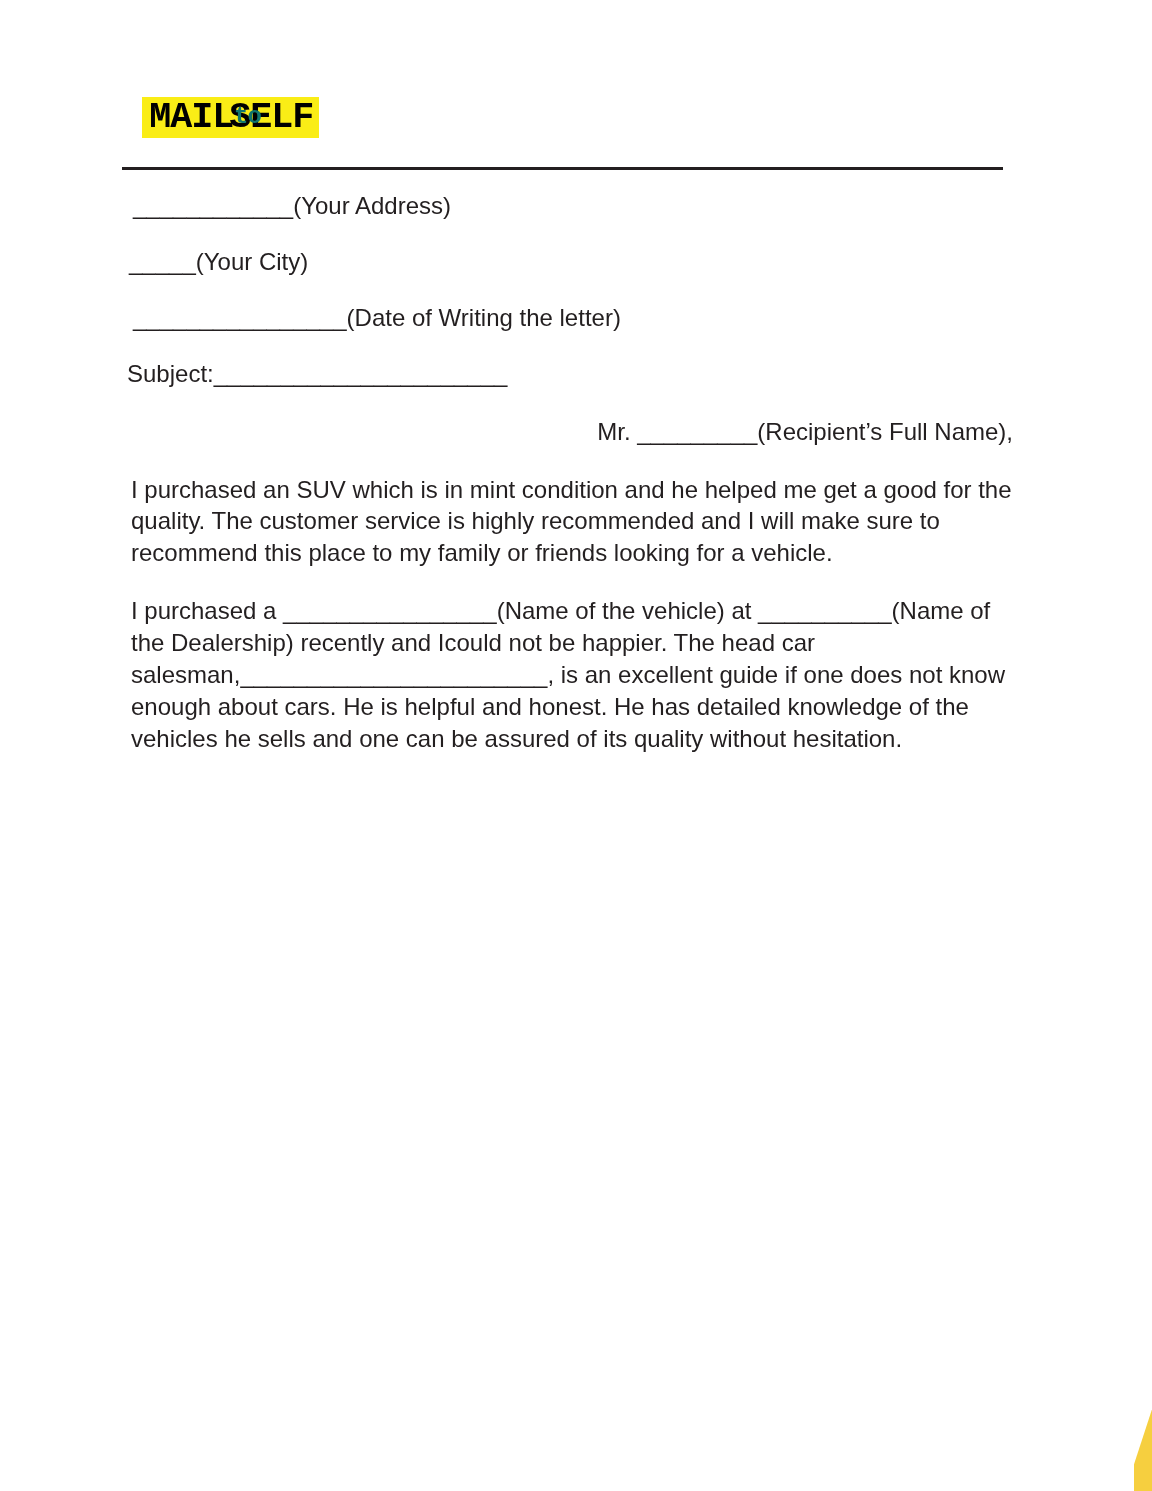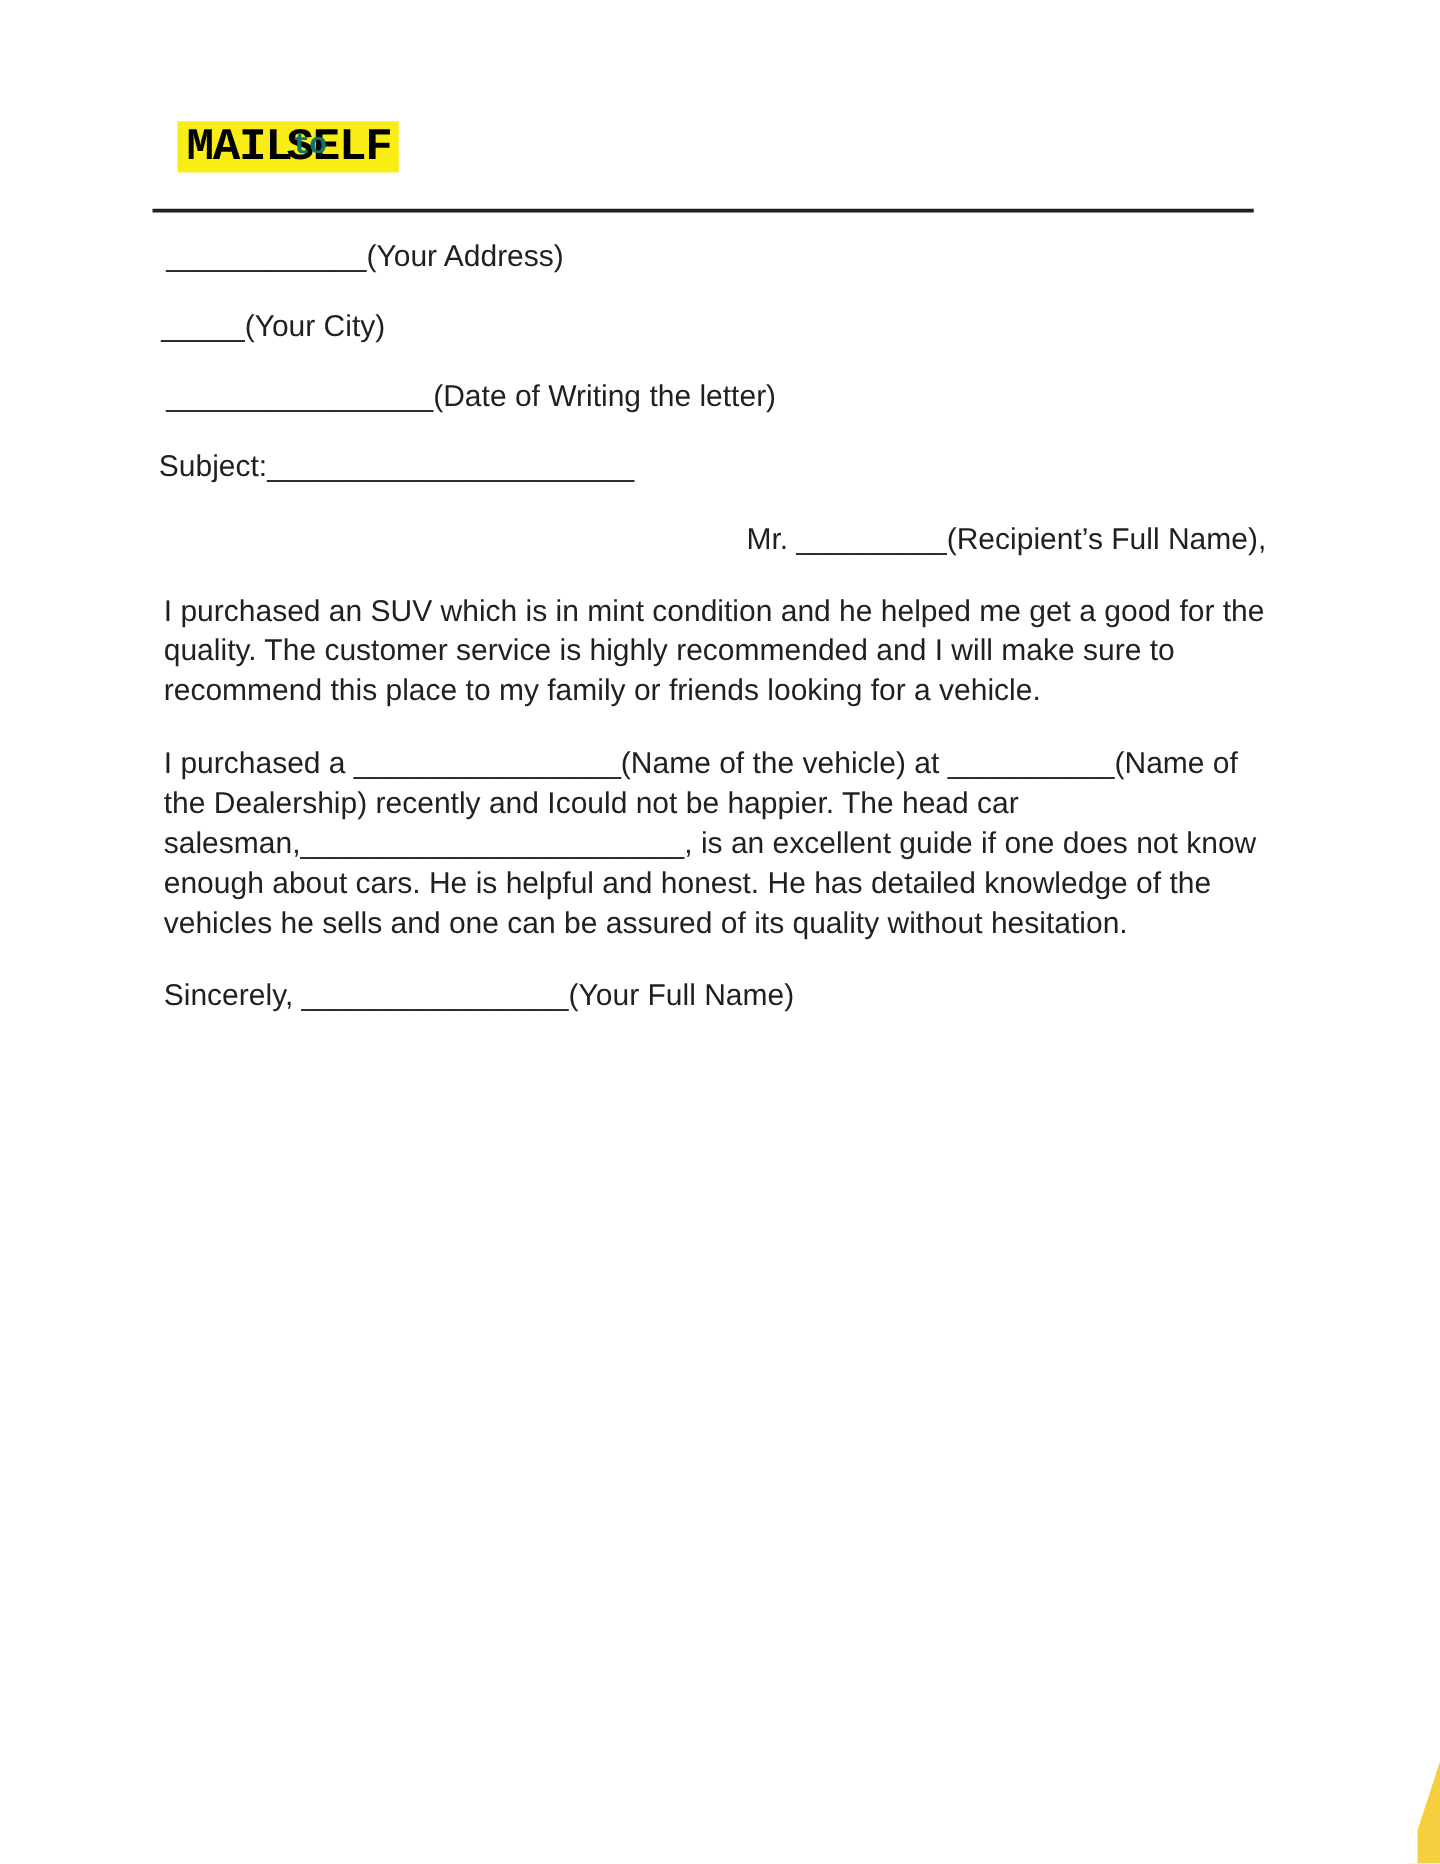--- a/index.html
+++ b/index.html
@@ -155,21 +155,20 @@
     <p class="addr-line off-a">________________(Date of Writing the letter)</p>
 
     <p class="subject-line">Subject:______________________</p>
 
     <p class="salutation">Mr. _________(Recipient’s Full Name),</p>
 
     <p class="para second">I purchased an SUV which is in mint condition and he helped me get a good for the quality. The customer service is highly recommended and I will make sure to recommend this place to my family or friends looking for a vehicle.</p>
 
     <p class="para">I purchased a ________________(Name of the vehicle) at __________(Name of the Dealership) recently and Icould not be happier. The head car salesman,_______________________, is an excellent guide if one does not know enough about cars. He is helpful and honest. He has detailed knowledge of the vehicles he sells and one can be assured of its quality without hesitation.</p>
 
-    <p class="closing">Sincerely, ________________(Your Full Name)</p>
 
   </div>
 
   <div class="corner-decor">
     <div class="wedge"></div>
     <div class="wedge2"></div>
   </div>
 
 </div>
 

